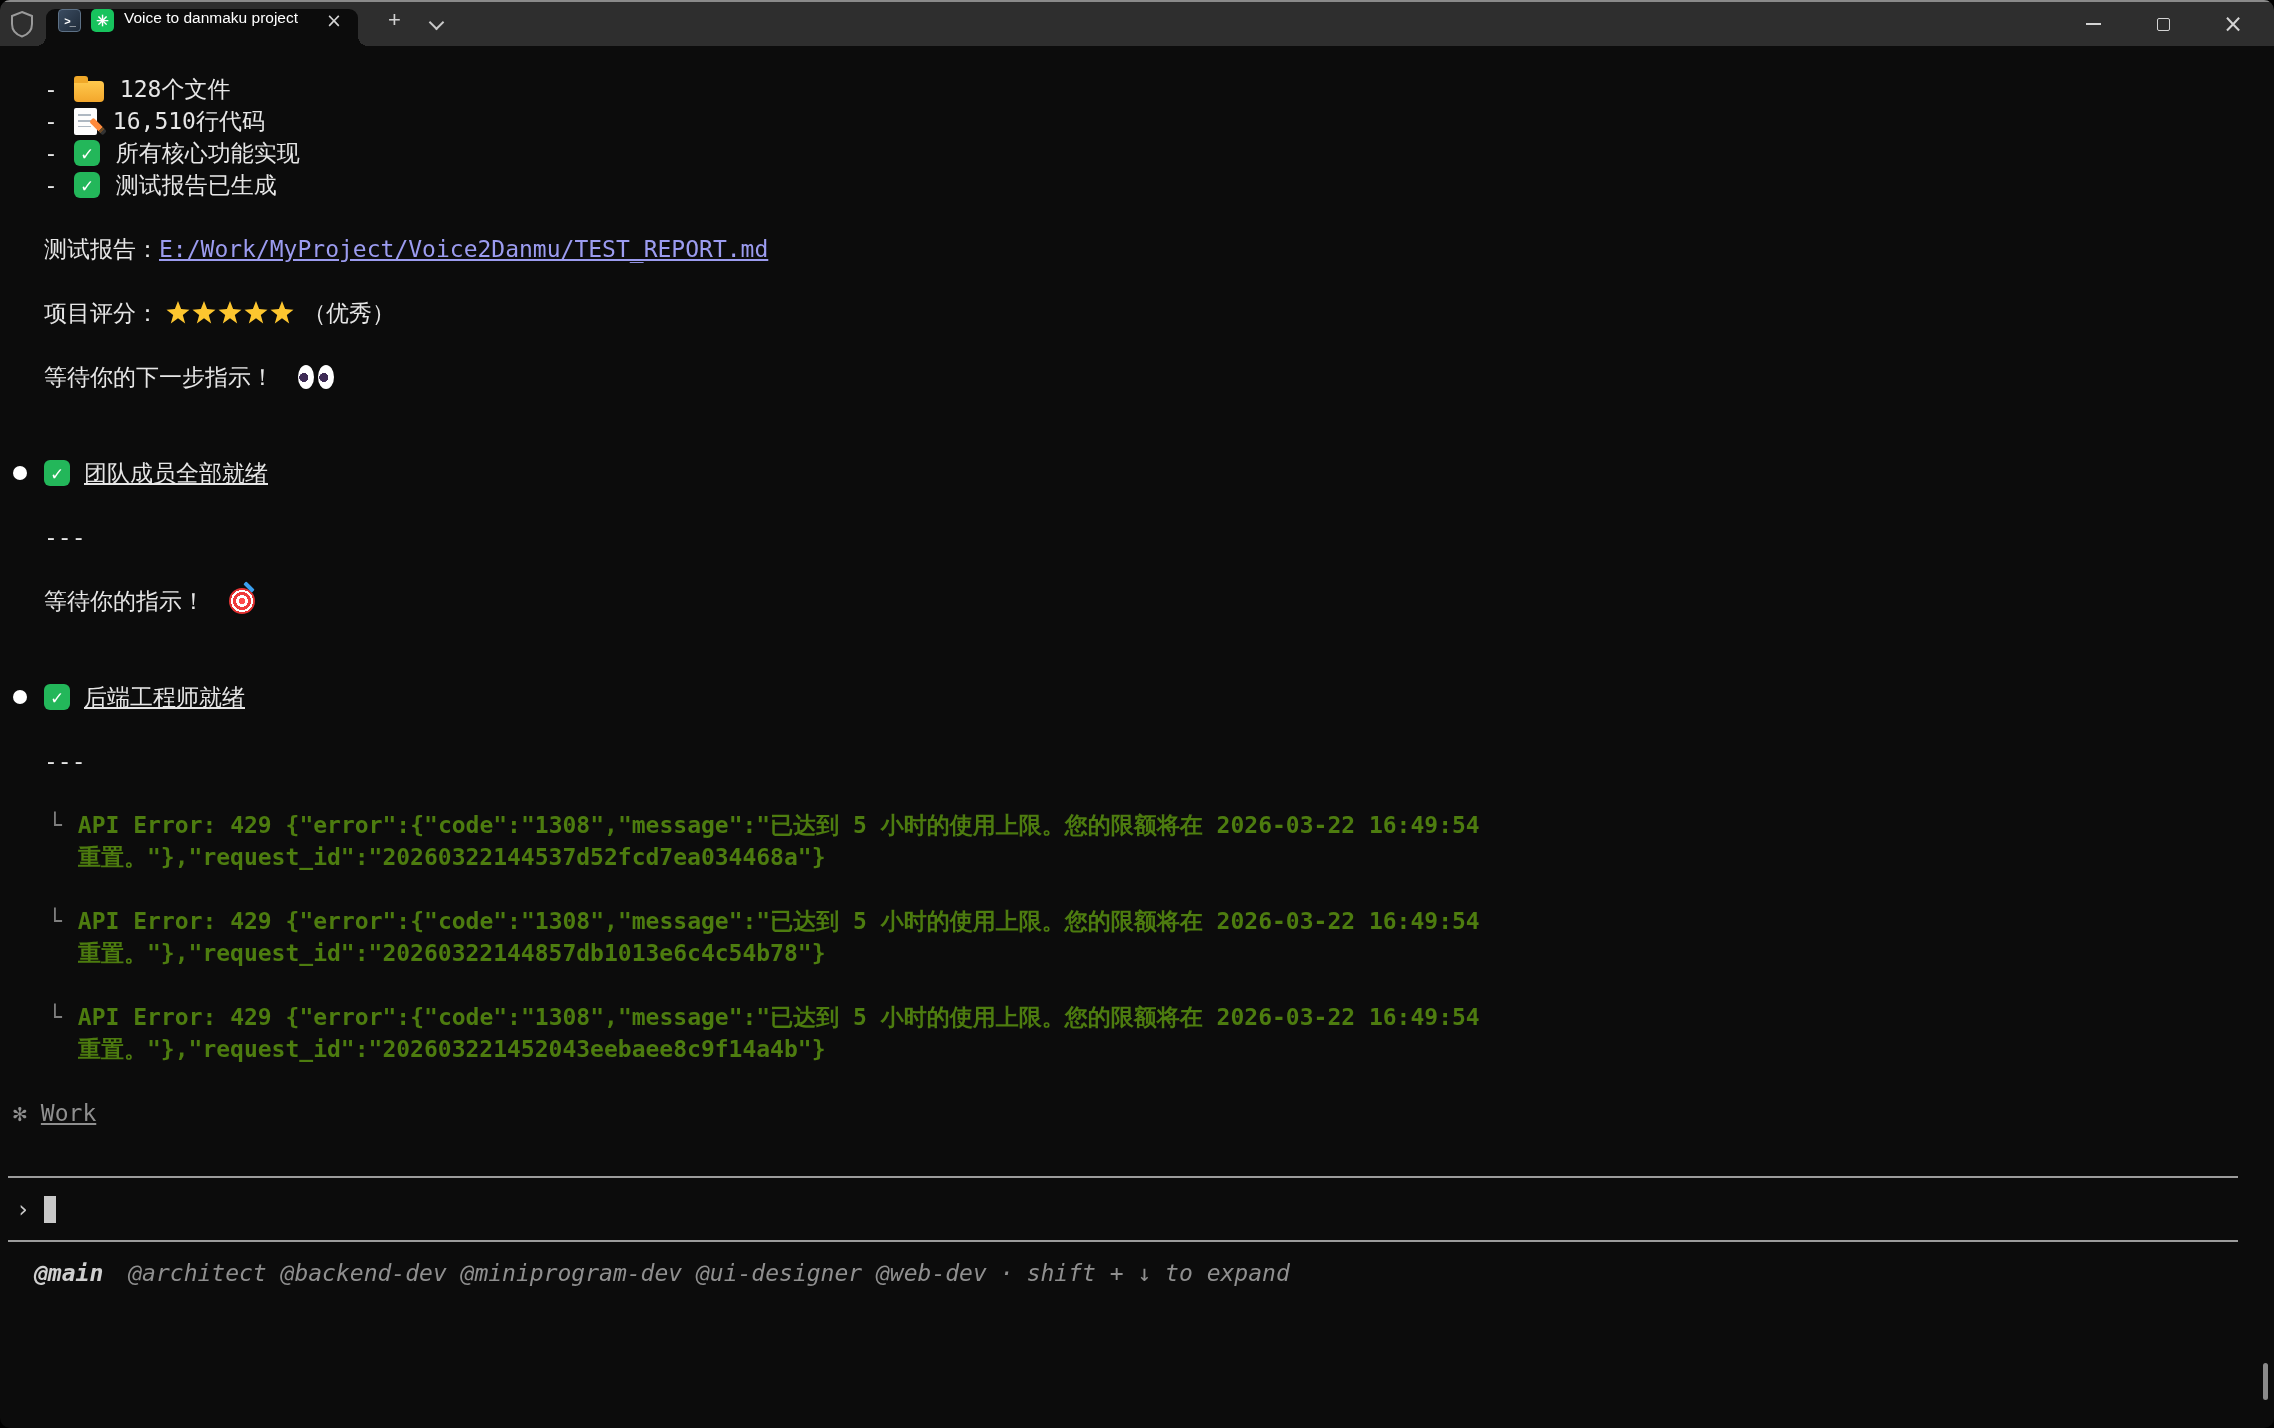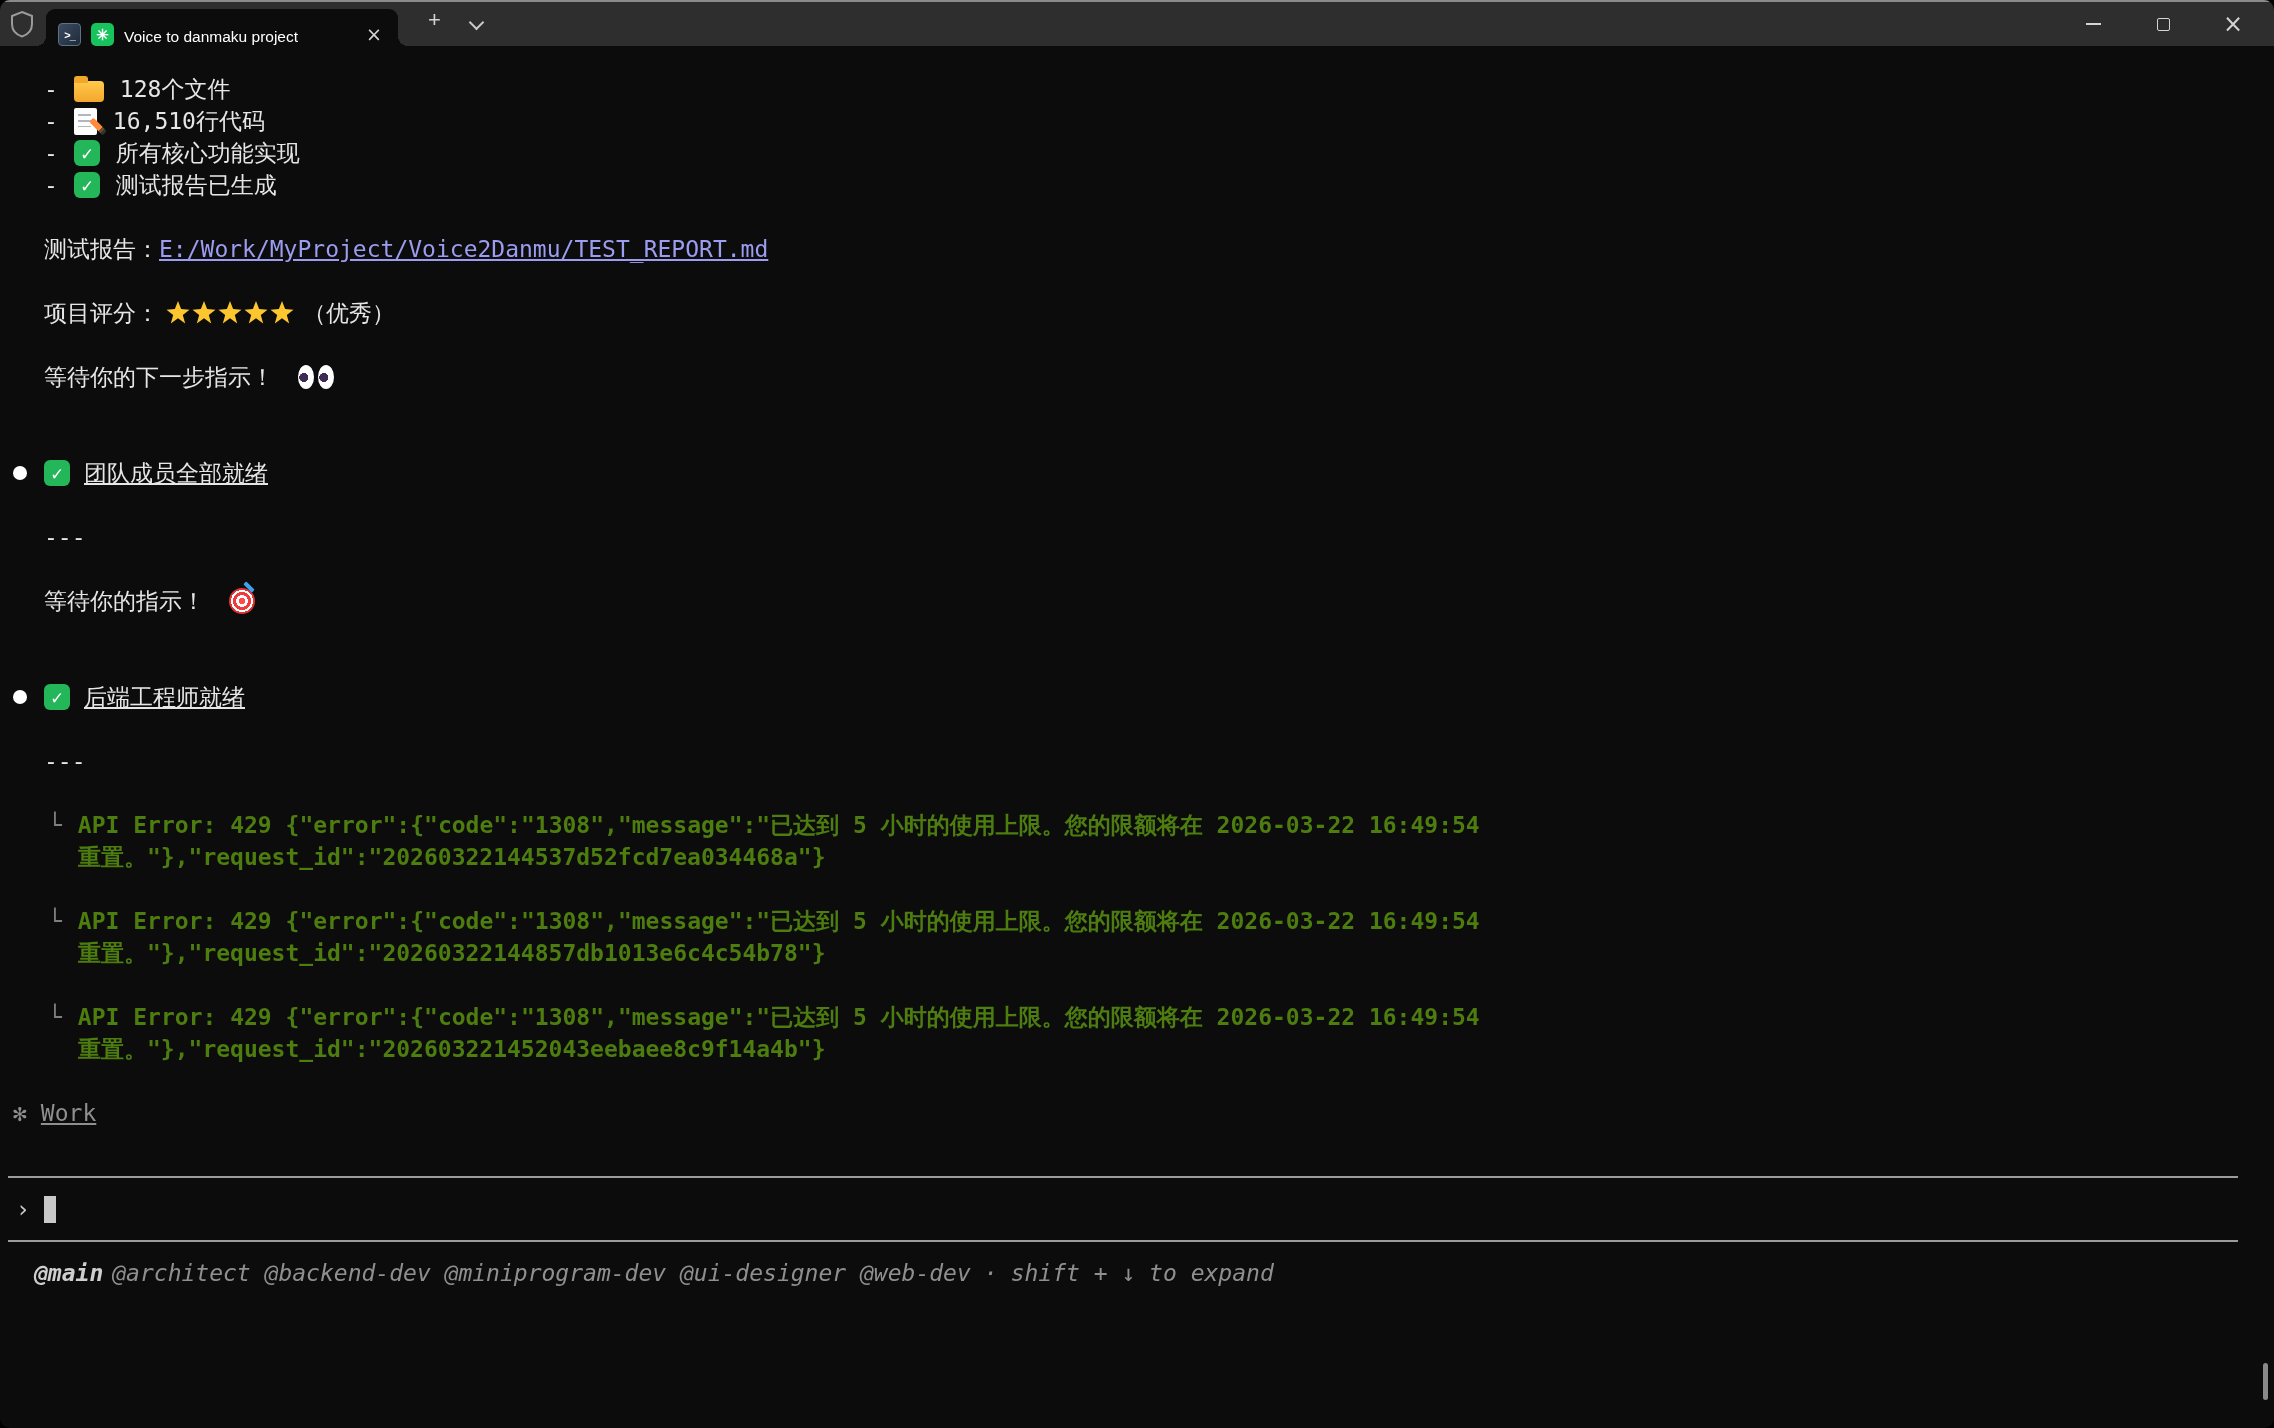--- a/index.html
+++ b/index.html
@@ -2,21 +2,21 @@
 <html><head>
 <meta charset="utf-8">
 <style>
   html,body{margin:0;padding:0;background:#000;}
   .window{position:relative;width:2274px;height:1428px;background:#0c0c0c;border-radius:10px;overflow:hidden;
           font-family:"DejaVu Sans Mono",monospace;}
   
   .titlebar{position:relative;height:46px;background:#2e2e2e;border-top:2px solid #8a8a8a;
             display:flex;align-items:flex-end;font-family:"Liberation Sans",sans-serif;box-sizing:border-box;}
   .shield{align-self:center;margin:0 12px 0 10px;display:flex;}
-  .tab{position:relative;display:flex;align-items:flex-end;gap:10px;height:37px;width:352px;
+  .tab{position:relative;display:flex;align-items:flex-start;gap:10px;height:37px;width:312px;
        background:#0c0c0c;border-radius:9px 9px 0 0;padding:0 10px 0 12px;box-sizing:border-box;margin-top:32px;}
   .tab::before{content:'';position:absolute;left:-10px;bottom:0;width:10px;height:10px;
        background:radial-gradient(circle at 0 0,transparent 10px,#0c0c0c 10px);}
   .tab::after{content:'';position:absolute;right:-10px;bottom:0;width:10px;height:10px;
        background:radial-gradient(circle at 100% 0,transparent 10px,#0c0c0c 10px);}
   .ps-icon{width:23px;height:23px;border-radius:4px;border:1px solid #5d7186;box-sizing:border-box;
        background:linear-gradient(135deg,#3b4c61,#1f2b39);color:#fff;display:flex;align-items:center;
        justify-content:center;font-size:11px;font-weight:bold;letter-spacing:-1px;}
   .ps-icon::after{content:'>_';}
   .tab-spark{width:23px;height:23px;border-radius:5px;background:#17c35d;color:#fff;display:flex;
@@ -80,21 +80,21 @@
             background:radial-gradient(circle,#ff4d4d 0 3px,#fff 3px 6px,#ef3b3b 6px 9px,#fff 9px 11px,#e23333 11px);}
   .e-target::after{content:'';position:absolute;top:-3px;right:0;width:12px;height:4px;background:#3aa0f0;
             transform:rotate(45deg);border-radius:1px;}
   .e-thumb{width:27px;height:26px;}
   .e-thumb::before{content:'';position:absolute;left:3px;top:0;width:8px;height:15px;background:#fbc64a;
             border-radius:4px;transform:rotate(-14deg);}
   .e-thumb::after{content:'';position:absolute;left:7px;top:10px;width:17px;height:15px;background:#fbc64a;
             border-radius:3px 6px 6px 4px;}
   .ml14{margin-left:14px;text-decoration:underline;} .ml16{margin-left:16px;} .ml24{margin-left:24px;} .ml8{margin-left:8px;}
   .stars{display:inline-flex;align-items:center;margin-left:6px;}
-  .agents{margin-left:9px;} .sep{margin:0 13px;}
+  .agents{margin-left:25px;} .sep{margin:0 13px;}
 </style>
 </head>
 <body>
 
 <div class="window">
 
   <div class="titlebar">
     <span class="shield">
       <svg width="24" height="28" viewBox="0 0 24 28">
           <path d="M12 2 L22 6 V14 C22 20 18 24.5 12 26.5 C6 24.5 2 20 2 14 V6 Z" fill="none" stroke="#9a9a9a" stroke-width="2"></path>

